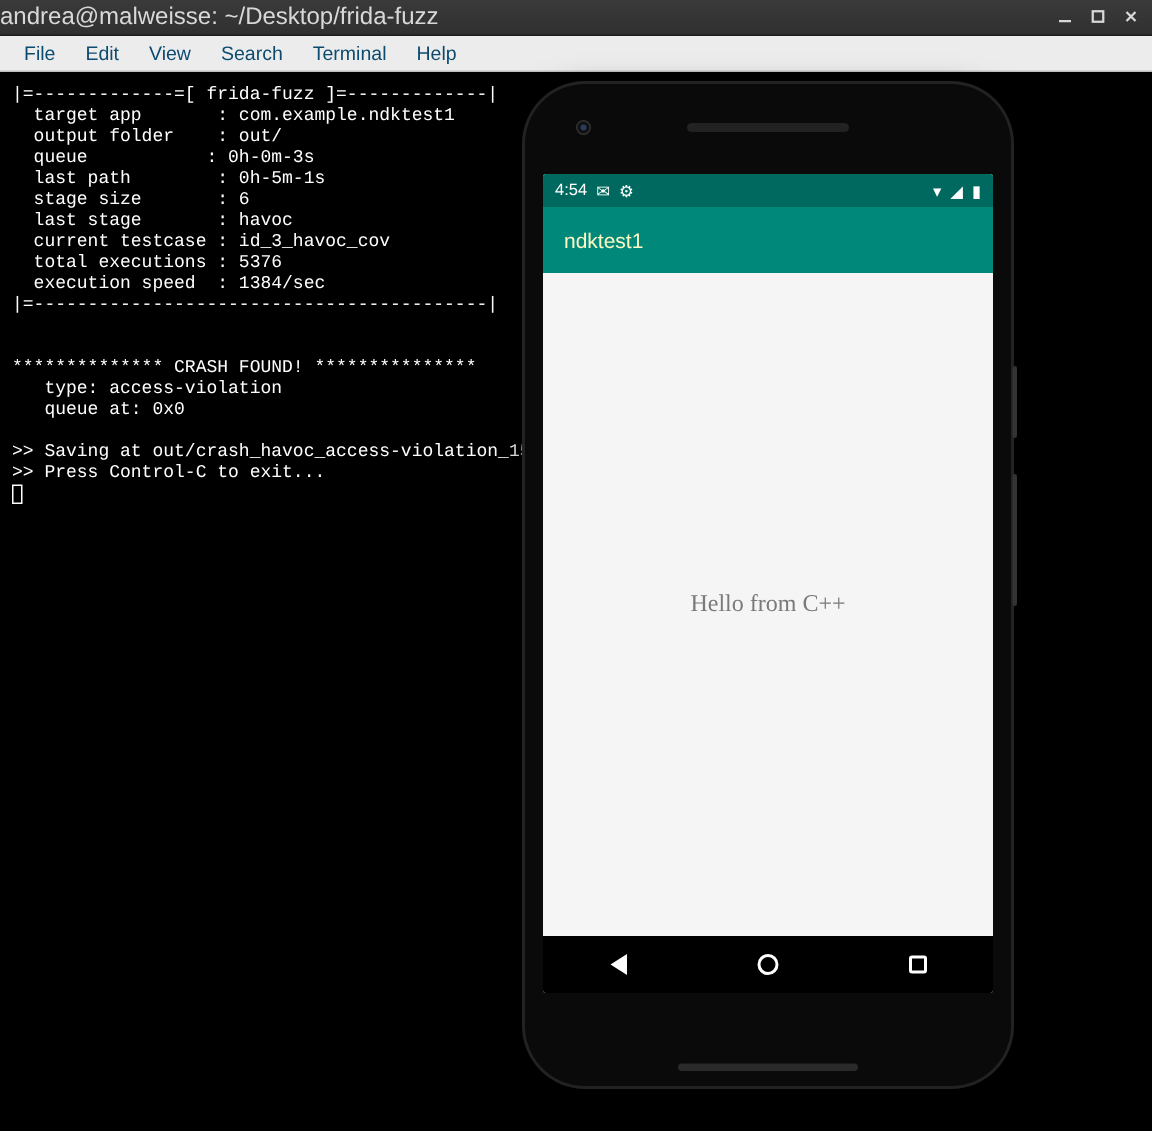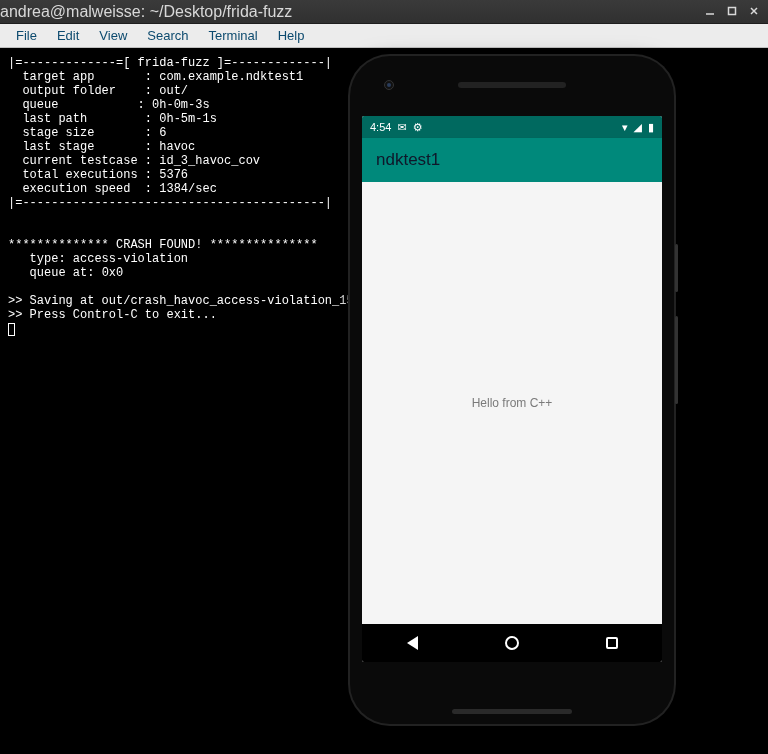--- a/index.html
+++ b/index.html
@@ -139,39 +139,39 @@
     display: flex;
     align-items: center;
     padding: 0 8px;
     justify-content: space-between;
   }
   .status-left, .status-right { display:flex; align-items:center; gap:6px; }
   .status-icon { font-size: 11px; }
   .appbar {
     height: 44px;
     background: #00897b;
-    color: #0f172a;
+    color: #fef9c3;
     display: flex;
     align-items: center;
     padding: 0 14px;
-    font-size: 17px;
+    font-size: 14px;
     font-weight: 500;
     box-shadow: 0 2px 3px rgba(0,0,0,.25);
   }
   .app-content {
     flex: 1;
     background: #f5f5f5;
     display: flex;
     align-items: center;
     justify-content: center;
   }
   .hello {
     color: #7a7a7a;
-    font-size: 12px;
-    font-family: Liberation Sans, sans-serif;
+    font-size: 16px;
+    font-family: Liberation Serif, serif;
   }
   .navbar {
     height: 38px;
     background: #000;
     display: flex;
     align-items: center;
     justify-content: space-around;
   }
   .nav-btn {
     width: 60px;

